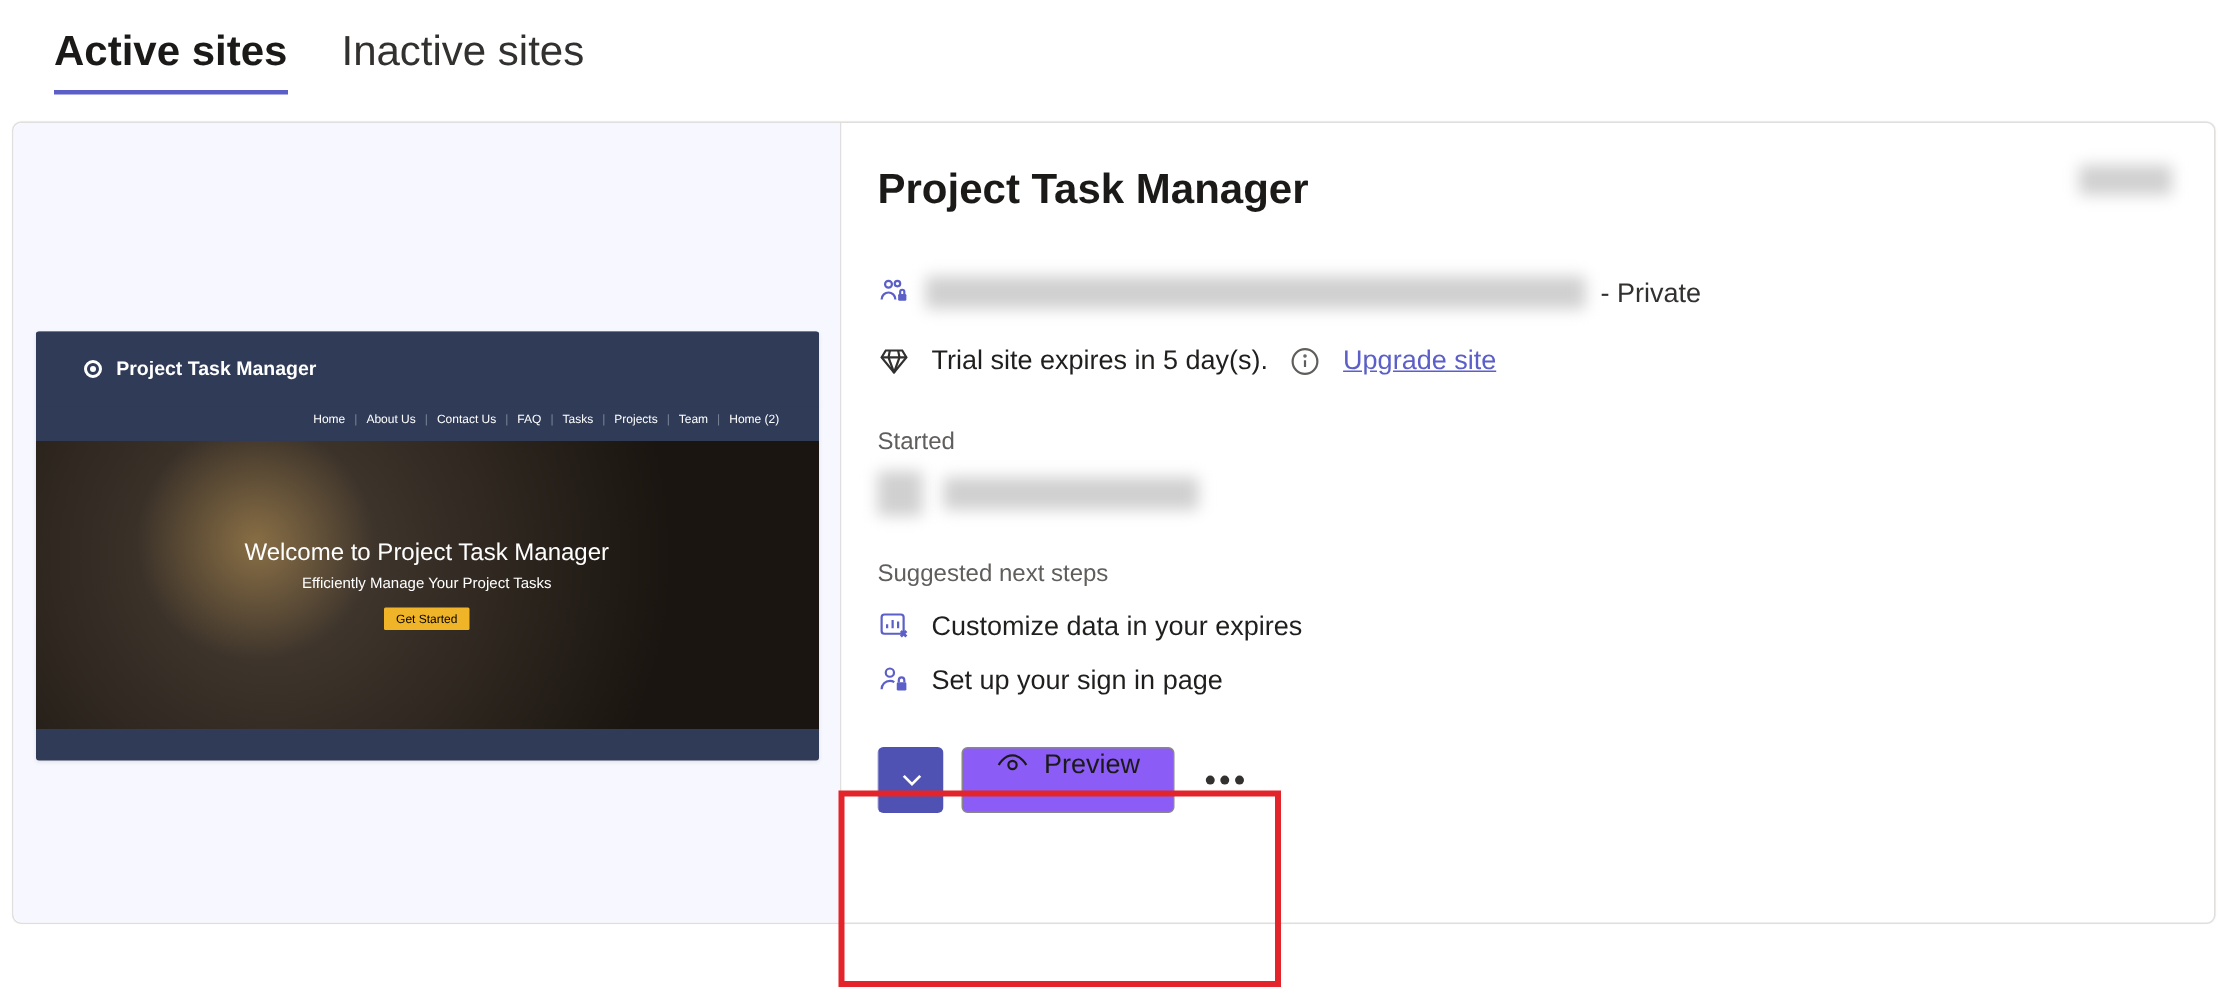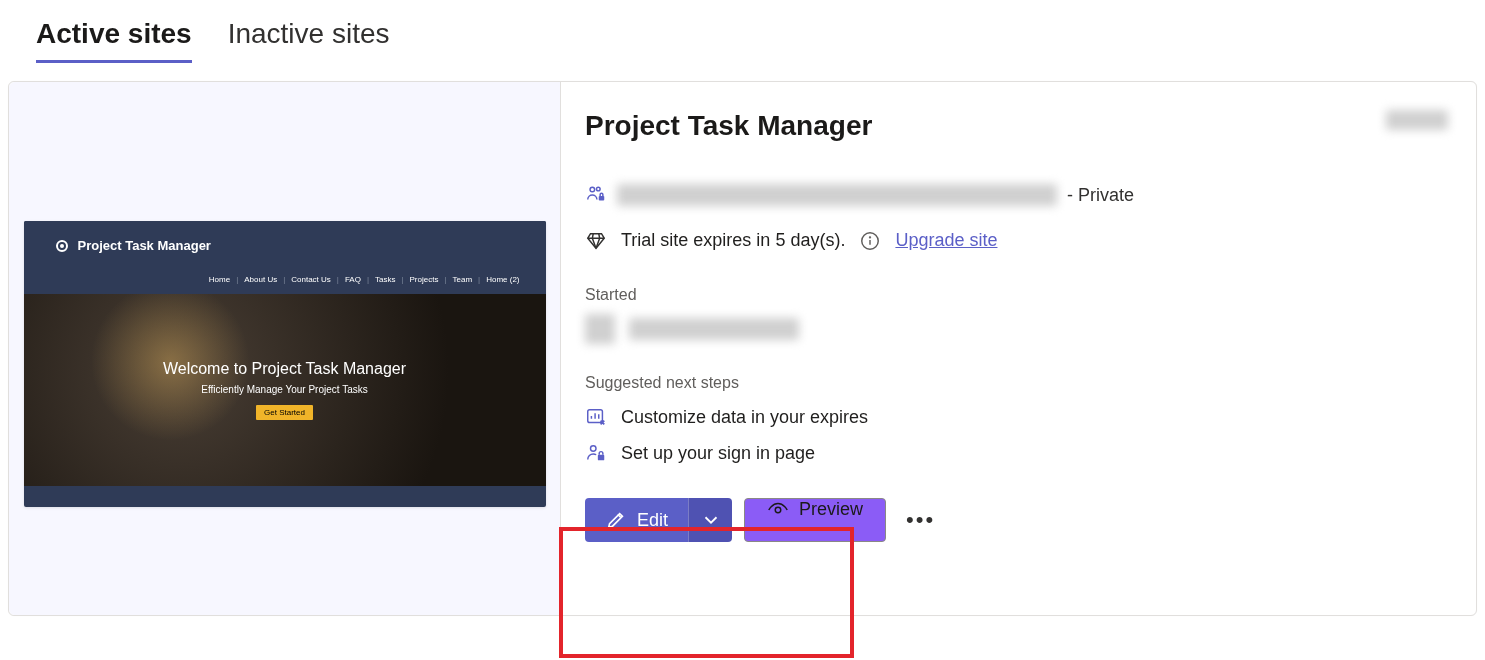--- a/index.html
+++ b/index.html
@@ -217,29 +217,20 @@
           <path d="M3 19c0-3.3 2.7-6 6-6 1.2 0 2.3.3 3.2.9"></path>
           <rect x="14" y="14" width="7" height="6" rx="1" fill="currentColor" stroke="none"></rect>
           <path d="M15.5 14v-1.5a2 2 0 014 0V14"></path>
         </svg>
       </span>
       <span>Set up your sign in page</span>
     </div>
 
     <div class="actions-row">
       <div class="btn-split" style="position:relative;">
-        <button class="btn-edit">
-          <span class="icon-wrap">
-            <svg viewBox="0 0 24 24" fill="none" stroke="currentColor" stroke-width="1.8">
-              <path d="M4 20l4-1 11-11-3-3L5 16l-1 4z"></path>
-              <path d="M14 6l3 3"></path>
-            </svg>
-          </span>
-          <span>Edit</span>
-        </button>
         <button class="btn-edit-caret">
           <span class="icon-wrap">
             <svg viewBox="0 0 24 24" fill="none" stroke="currentColor" stroke-width="2">
               <path d="M6 9l6 6 6-6"></path>
             </svg>
           </span>
         </button>
 
       </div>
 

